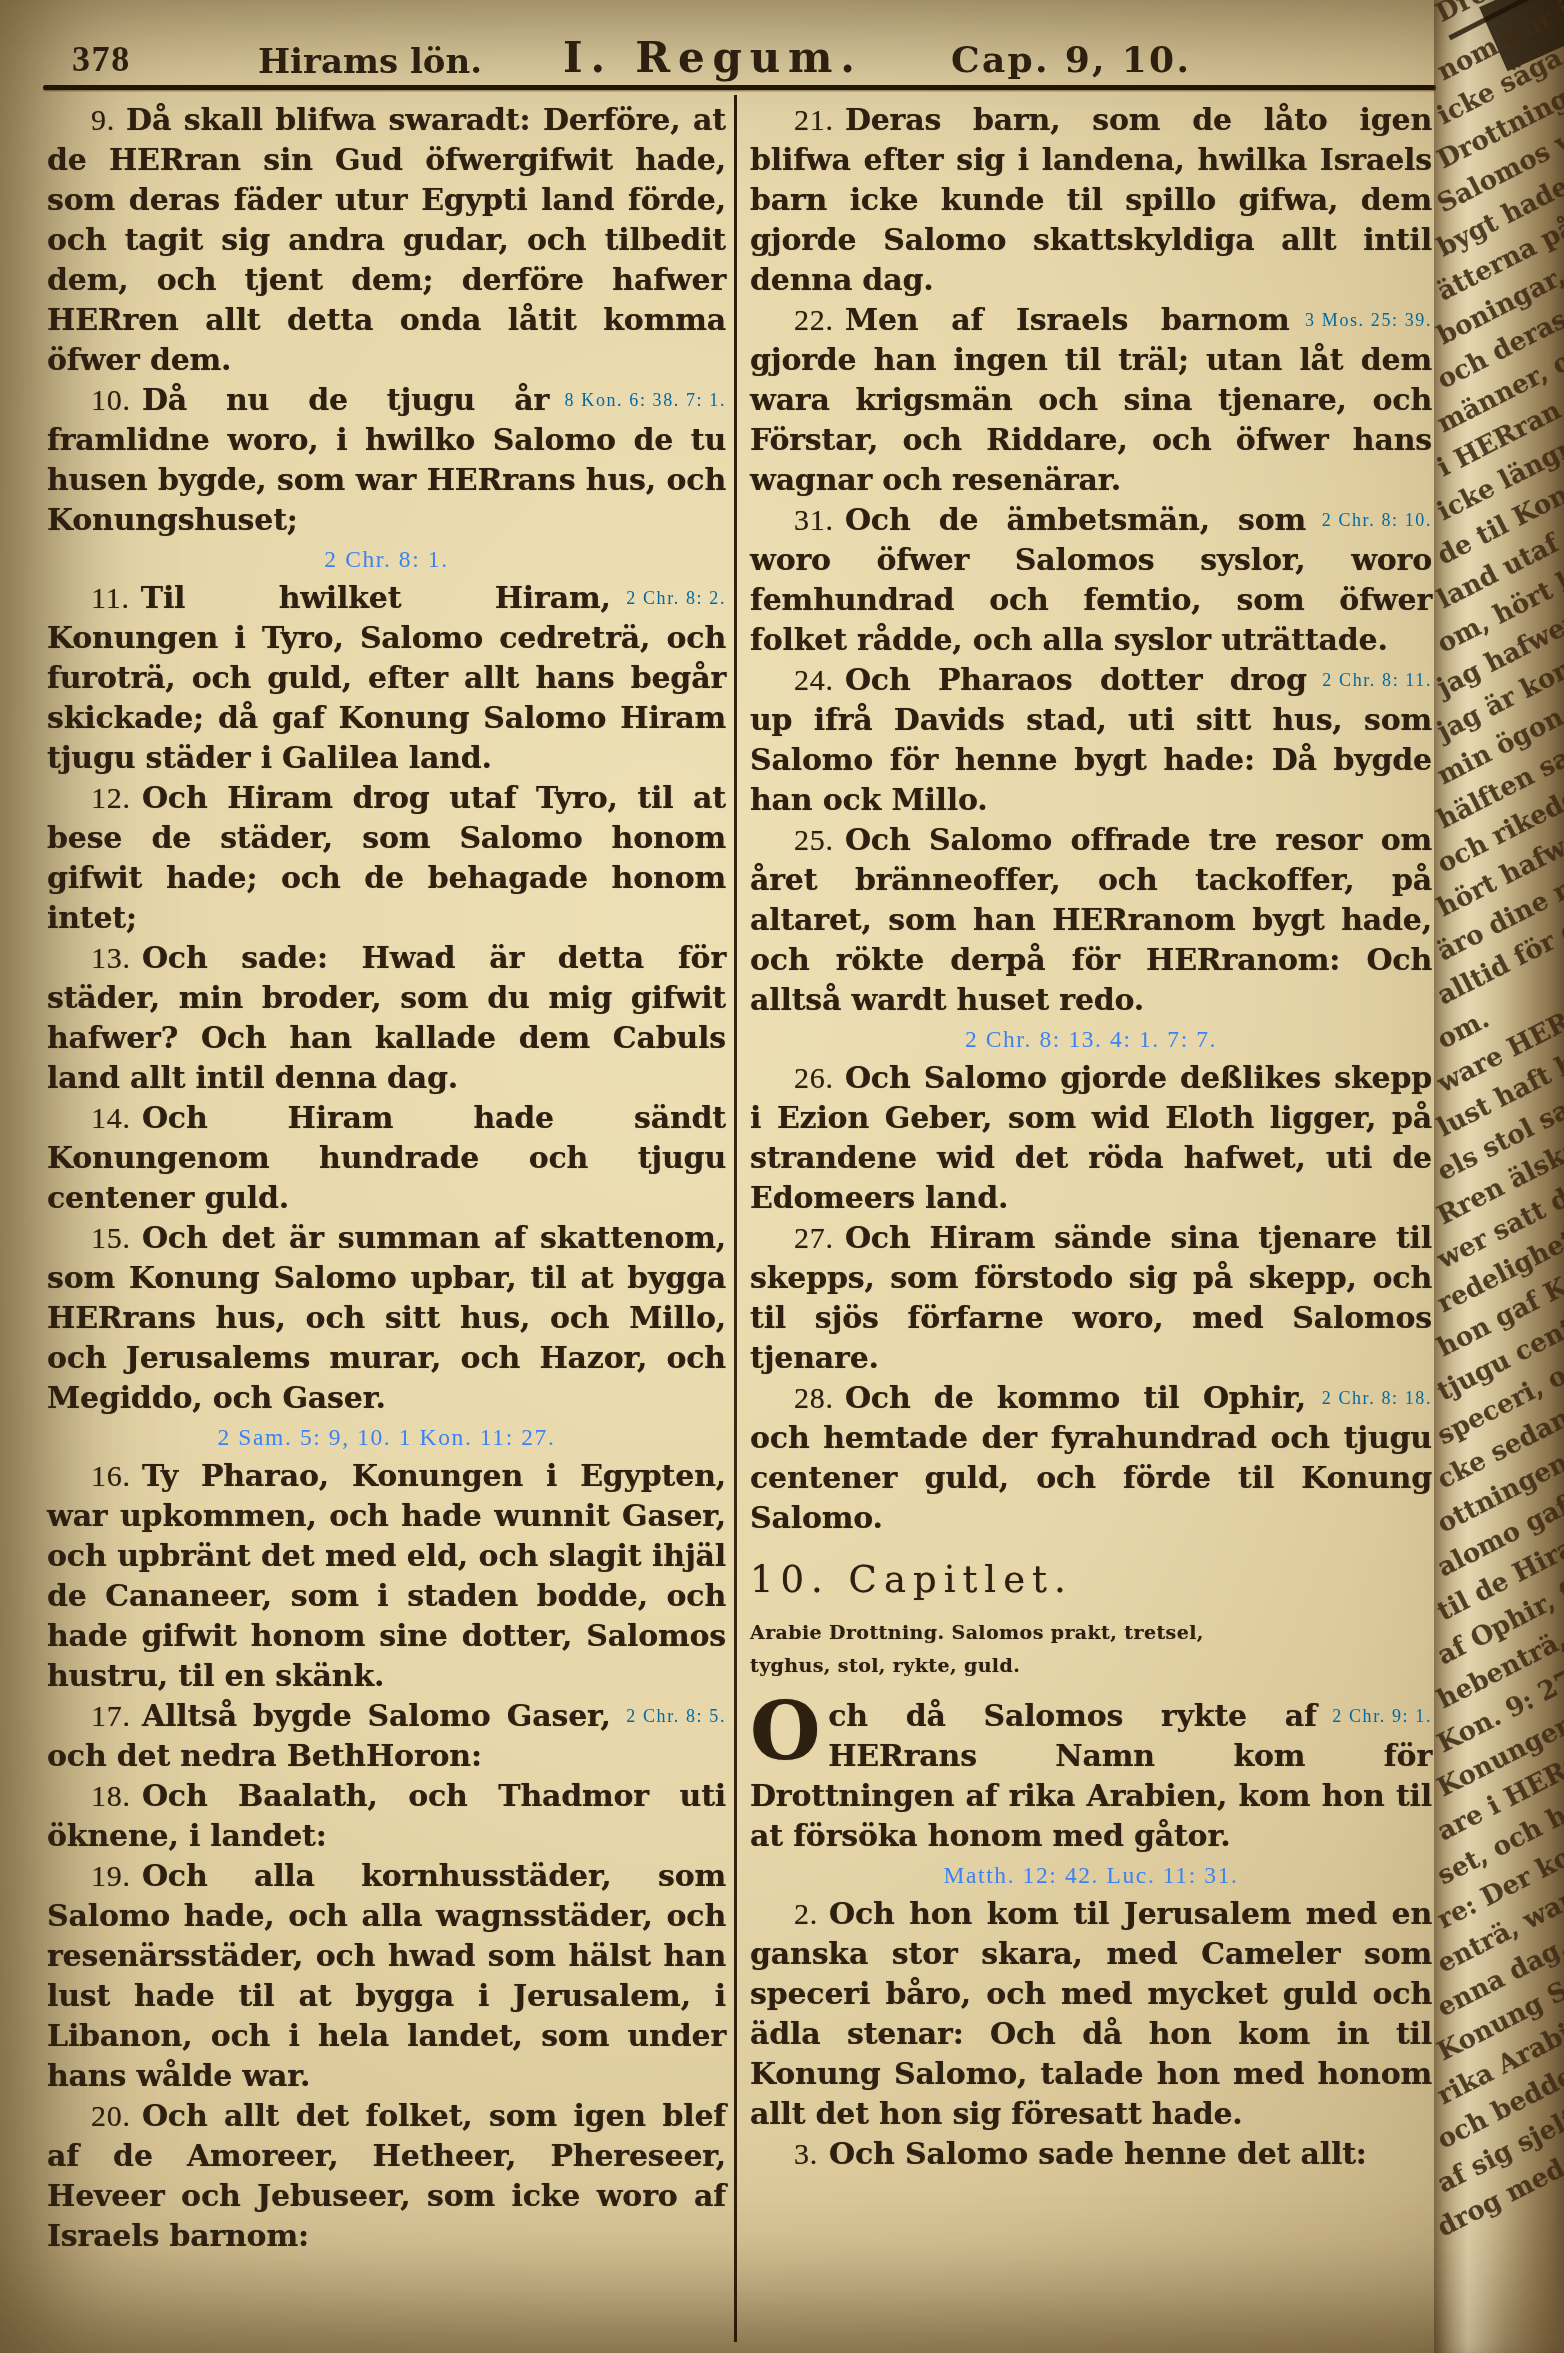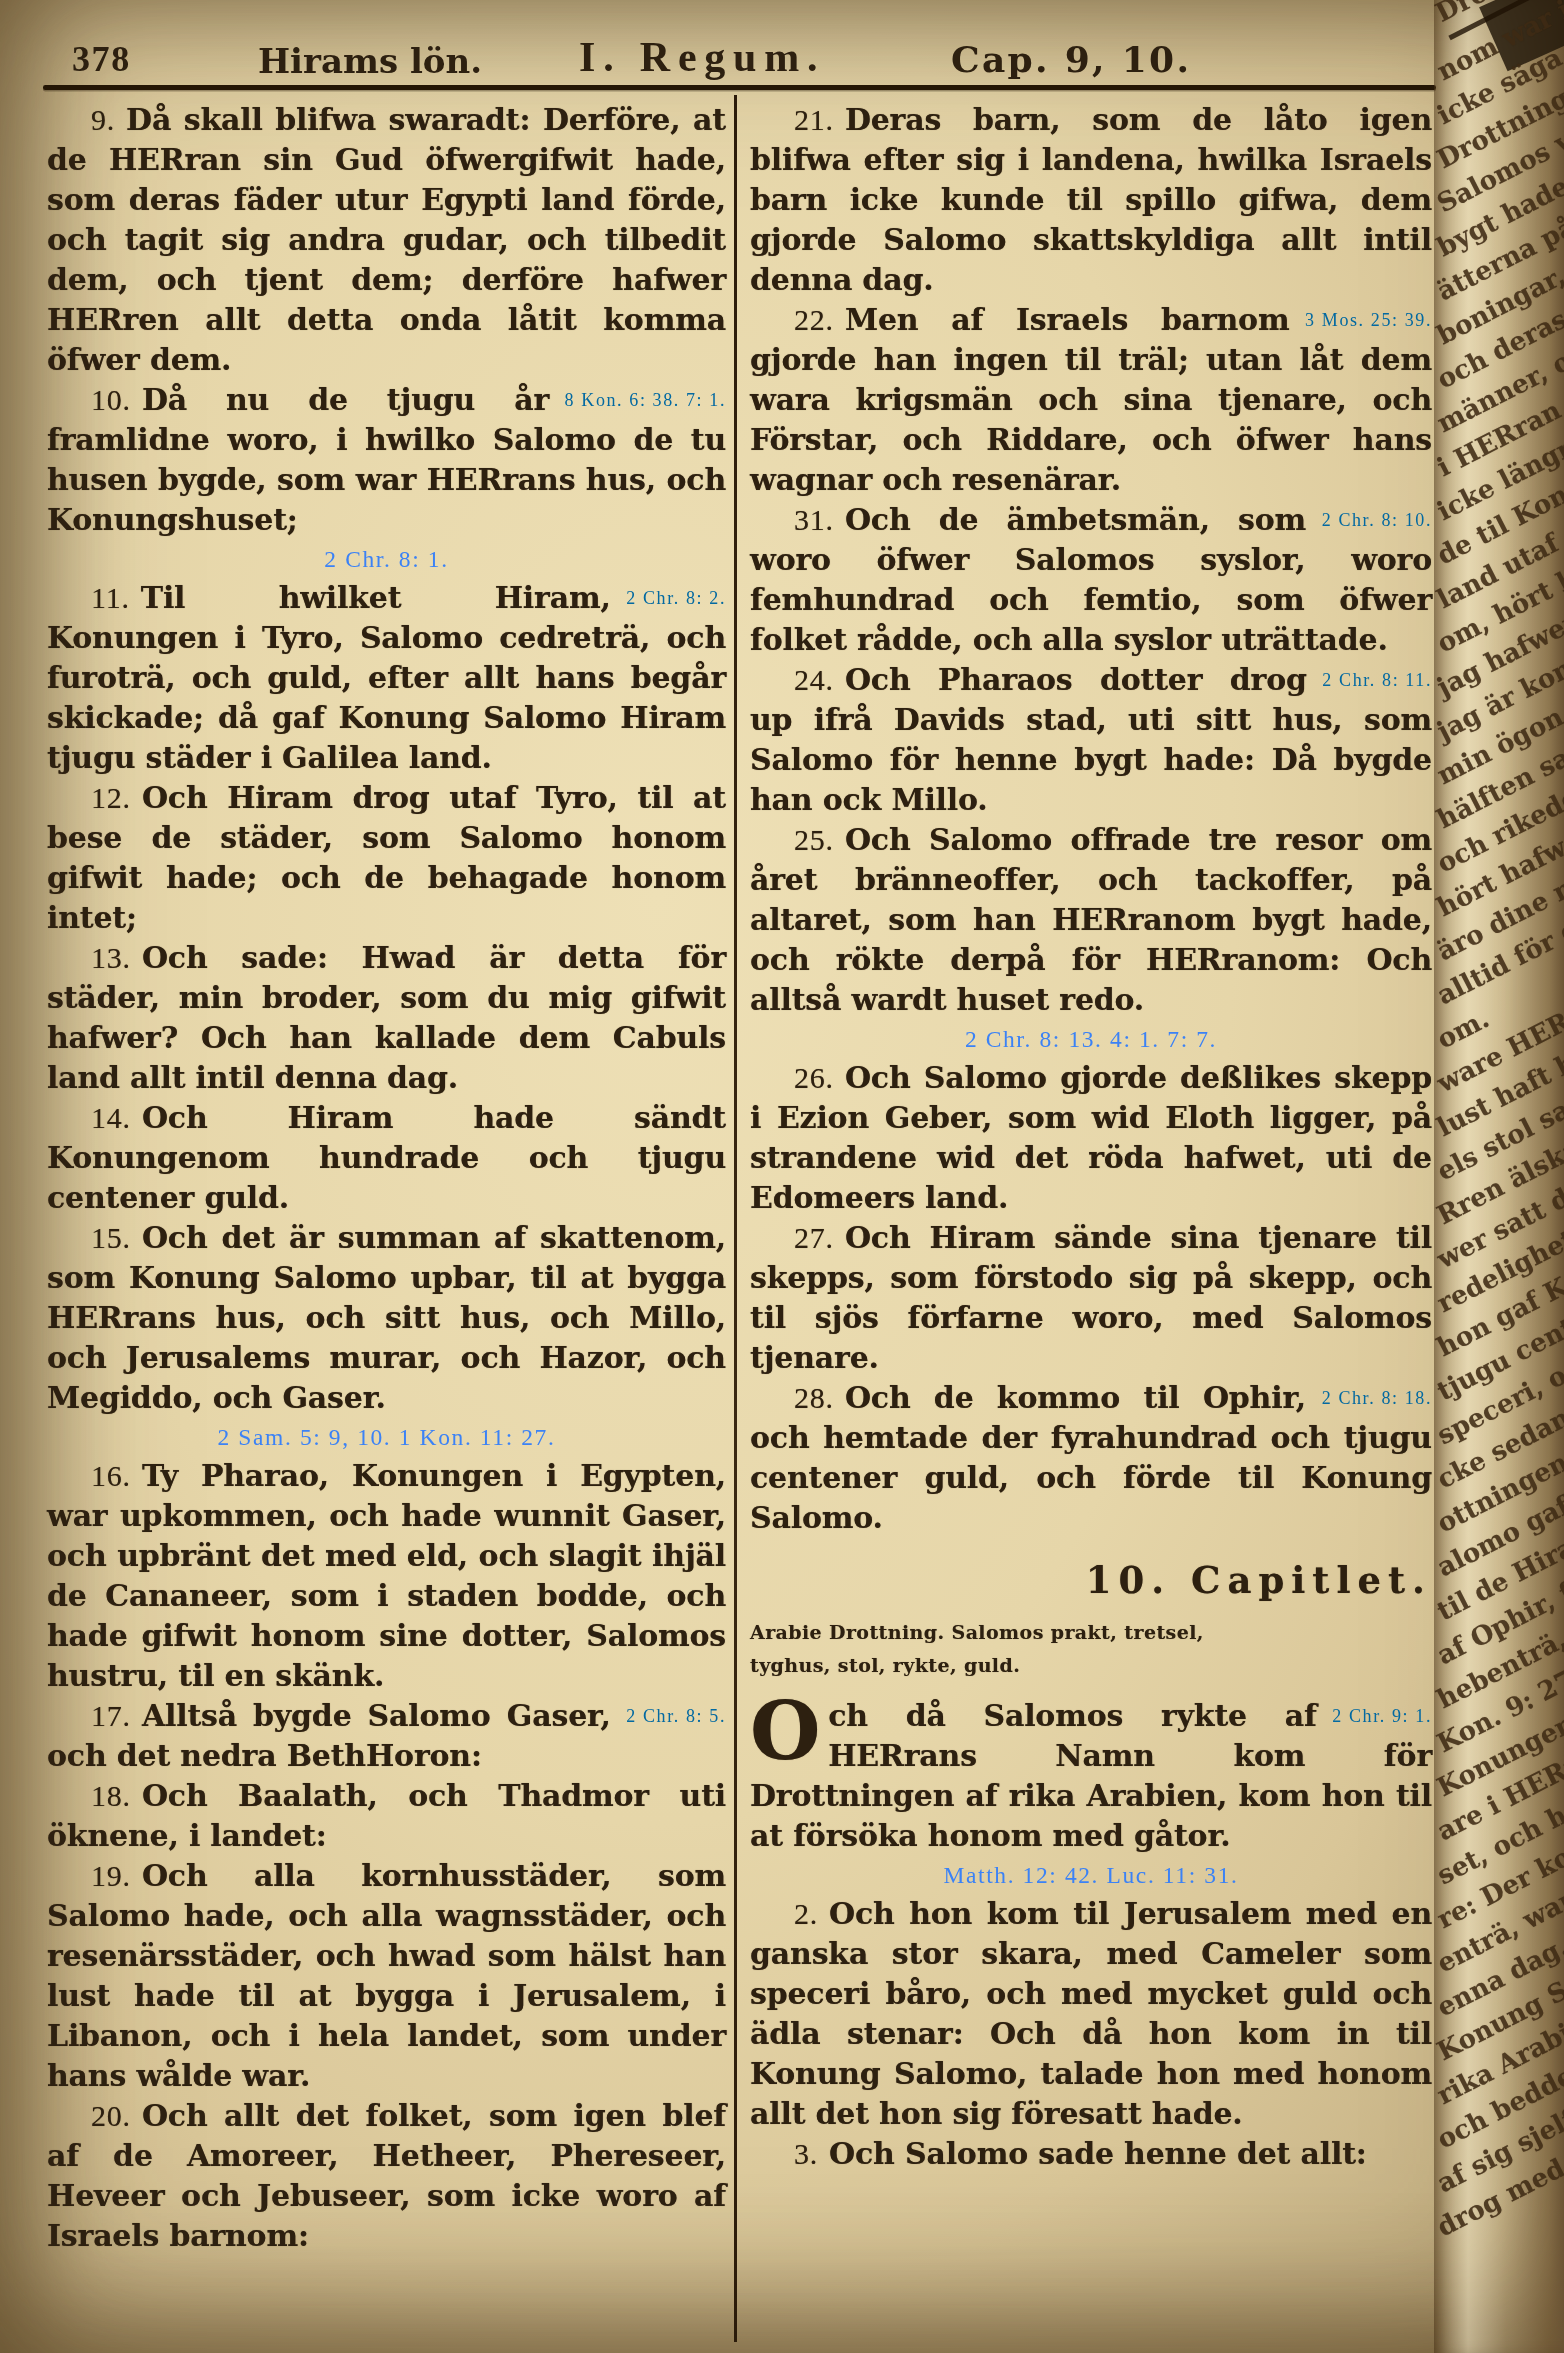--- a/index.html
+++ b/index.html
@@ -9,39 +9,39 @@
       radial-gradient(ellipse at 42% 38%, #eee0b6 0%, #e6d6a9 45%, #d9c698 70%, #c2ae81 92%, #ab9770 100%);
     font-family:"DejaVu Serif", serif;
     color:#2d2010;
   }
   .vignette{position:absolute;inset:0;pointer-events:none;
     box-shadow:inset 0 0 172px rgba(70,48,18,.5), inset 31px 0 94px rgba(70,48,18,.35), inset 0 -47px 110px rgba(70,48,18,.3);}
   
   .header{position:absolute;left:0;top:23.5px;width:1444px;height:61px;}
   .pageno{position:absolute;left:72px;top:14px;font-family:"Liberation Serif",serif;font-size:36px;font-weight:700;letter-spacing:1.6px;}
   .running-title{position:absolute;left:258px;top:17px;font-size:34px;font-weight:700;}
-  .book-title{position:absolute;left:579px;top:9.4px;font-size:42px;font-weight:700;letter-spacing:7.8px;font-family:Liberation Serif, serif;}
+  .book-title{position:absolute;left:563px;top:9.4px;font-size:42px;font-weight:700;letter-spacing:7.8px;}
   .chapter-label{position:absolute;left:951px;top:14px;font-size:36px;font-weight:700;letter-spacing:2.3px;}
   .header-rule{position:absolute;left:43px;top:85px;width:1393px;height:4.7px;background:#241605;border-radius:2.3px;box-shadow:0 1.6px 0 rgba(36,22,5,.35);}
   
   .columns{position:absolute;left:47px;top:100px;width:1391px;}
   .col{position:absolute;top:0;}
   .col-left{left:0;width:679px;}
   .col-right{left:703px;width:682px;}
   .col-divider{position:absolute;left:687px;top:-4.7px;width:3.1px;height:2247px;background:linear-gradient(#2b1b0a,#3a2812 60%,#2b1b0a);}
   
   .verse{margin:0;text-align:justify;font-size:30px;line-height:40px;font-weight:700;letter-spacing:-0.2px;
          text-indent:44px;text-shadow:0 0 0.8px rgba(45,28,10,.55);}
   .vnum{font-family:"Liberation Serif",serif;font-weight:400;letter-spacing:0.8px;padding-right:11px;}
   .vref{float:right;font-family:"Liberation Serif",serif;font-weight:400;font-size:18px;letter-spacing:1.6px;
         text-indent:0;text-shadow:none;color:#0369a1;padding-left:15.6px;}
   .ref-center{text-align:center;font-family:"Liberation Serif",serif;font-weight:400;font-size:23.5px;
         letter-spacing:1.6px;line-height:38px;color:#3b82f6;}
   
-  .chapter-heading{text-align:right;font-size:37px;font-weight:700;letter-spacing:7px;line-height:44px;
+  .chapter-heading{text-align:left;font-size:37px;font-weight:400;letter-spacing:7px;line-height:44px;
         margin:20.3px 0 14px 0;text-shadow:0 0 0.8px rgba(45,28,10,.55);}
   .chapter-summary{font-size:19px;line-height:33px;font-weight:700;letter-spacing:0.4px;
         text-shadow:0 0 0.8px rgba(45,28,10,.45);margin-bottom:14px;}
   .dropcap{float:left;font-size:81px;line-height:64px;font-weight:700;padding:3.1px 7.8px 0 0;text-indent:0;}
   .v-initial{text-indent:0;}
   
   .edge-strip{position:absolute;right:0;top:0;width:131px;height:2354px;overflow:hidden;
       background:linear-gradient(90deg, rgba(90,64,30,.28) 0%, rgba(248,238,205,.55) 26%, rgba(226,208,166,.25) 55%, rgba(118,92,55,.5) 88%, #6a5334 100%);
       box-shadow:inset 11px 0 17px -7.8px rgba(60,40,15,.55);}
   .edge-inner{position:absolute;left:4.7px;top:-7.8px;width:250px;}

